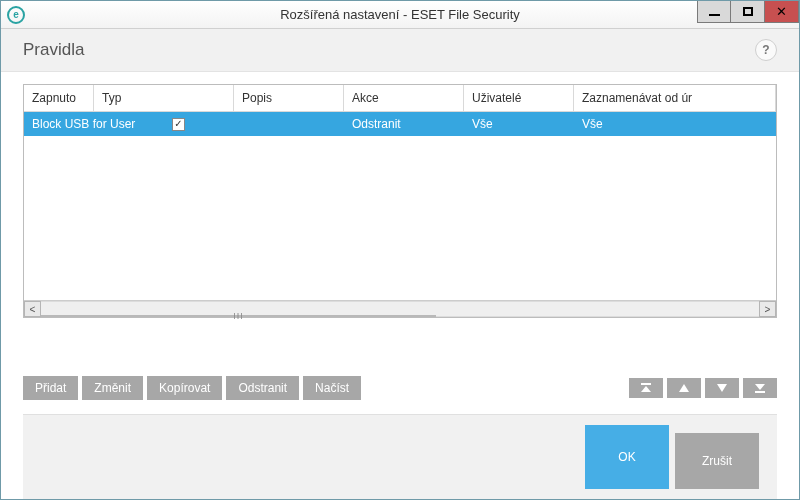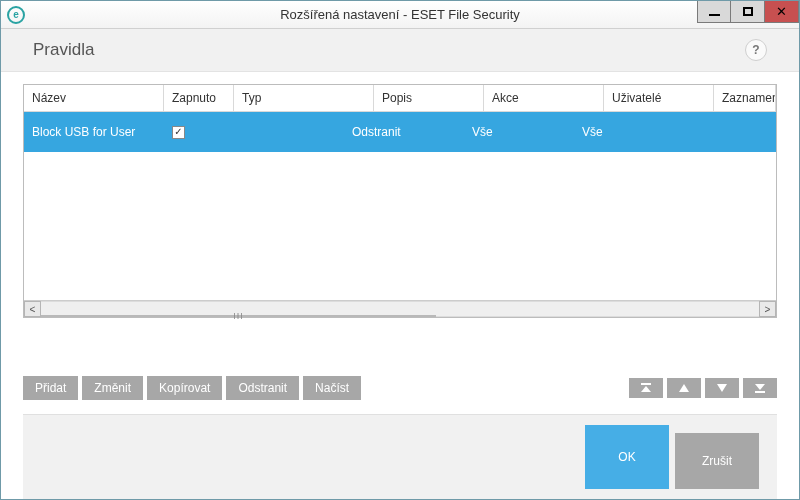--- a/index.html
+++ b/index.html
@@ -69,21 +69,21 @@
   }
   .win-btn + .win-btn { border-left:none; }
   .win-btn.close { background:#c75050; color:#000; }
   .win-min-line { width:11px; border-top:2px solid #000; margin-top:6px; }
   .win-max-box { width:10px; height:9px; border:2px solid #000; }
 
   
   .header-strip {
     background:#f1f1f1;
     border-bottom:1px solid #e3e3e3;
-    padding: 10px 32px;
+    padding: 10px 22px;
     display:flex;
     align-items:center;
     justify-content:space-between;
   }
   .header-title {
     color:#555;
     font-size:17px;
   }
   .help-btn {
     width:22px; height:22px;
@@ -132,21 +132,21 @@
   .col-action { width:120px; }
   .col-users  { width:110px; }
   .col-log    { flex:1; }
 
   .tbody {
     flex:1;
     overflow:hidden;
   }
   .trow {
     display:flex;
-    height:40px;
+    height:24px;
     align-items:center;
   }
   .trow.selected {
     background:#36a6e0;
     color:#fff;
   }
   .td {
     padding:0 8px;
     overflow:hidden;
     white-space:nowrap;
@@ -274,21 +274,20 @@
 
   <div class="header-strip">
     <div class="header-title">Pravidla</div>
     <div class="help-btn">?</div>
   </div>
 
   <div class="content">
 
     <div class="table-wrap">
       <div class="thead">
-        <div class="th col-name">Název</div>
         <div class="th col-enabled">Zapnuto</div>
         <div class="th col-type">Typ</div>
         <div class="th col-desc">Popis</div>
         <div class="th col-action">Akce</div>
         <div class="th col-users">Uživatelé</div>
         <div class="th col-log">Zaznamenávat od úr</div>
       </div>
       <div class="tbody">
         <div class="trow selected">
           <div class="td col-name">Block USB for User</div>

